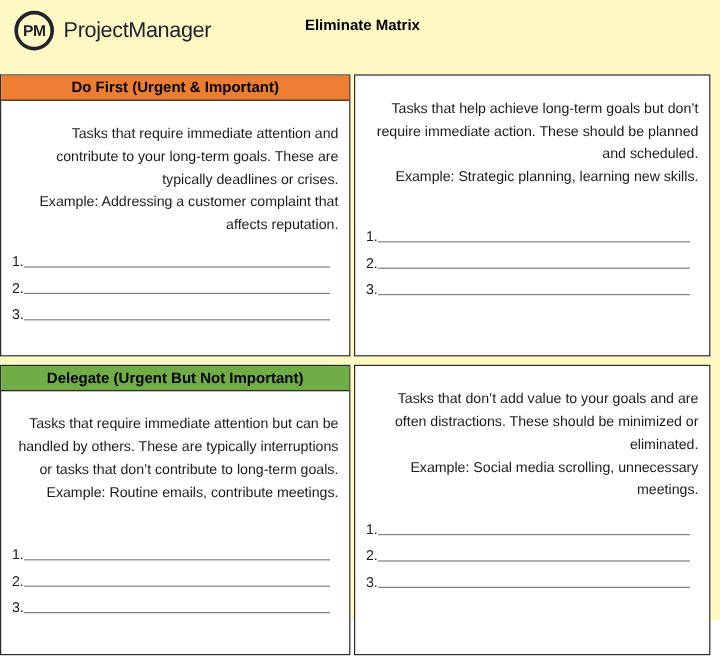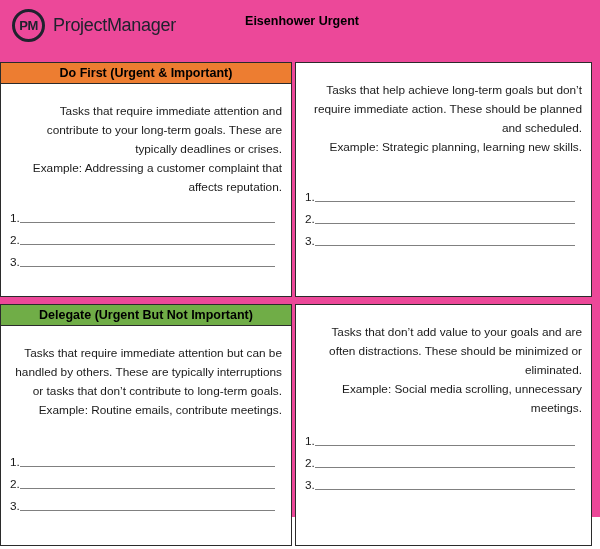--- a/index.html
+++ b/index.html
@@ -1,18 +1,18 @@
 <!DOCTYPE html>
 <html><head>
 <meta charset="utf-8">
 <style>
   * { margin:0; padding:0; box-sizing:border-box; }
   html,body { width:600px; height:549px; background:#ffffff;
     font-family:"Liberation Sans", sans-serif; color:#1a1a1a; overflow:hidden; }
-  .page { position:relative; width:600px; height:517px; background:#ec4899; }
+  .page { position:relative; width:600px; height:517px; background:#fef9c3; }
 
   
   .doc-header { position:absolute; top:9px; left:12px; display:flex; align-items:center; }
   .logo-circle { width:33px; height:33px; border-radius:50%; border:3px solid #20222e;
     display:flex; align-items:center; justify-content:center; flex:0 0 auto; }
   .logo-text { font-weight:bold; font-size:13px; letter-spacing:-0.5px; color:#20222e; }
   .brand { margin-left:8px; font-weight:normal; font-size:18px; letter-spacing:-0.3px; color:#20222e; }
   .doc-title { position:absolute; top:14px; left:302px; transform:translateX(-50%);
     font-weight:bold; font-size:12.5px; color:#000; white-space:nowrap; }
 
@@ -40,21 +40,21 @@
 <body>
 
 <div class="page">
 
   <div class="doc-header">
     <div class="logo-circle">
       <span class="logo-text">PM</span>
     </div>
     <span class="brand">ProjectManager</span>
   </div>
-  <div class="doc-title">Eisenhower Urgent</div>
+  <div class="doc-title">Eliminate Matrix</div>
 
   <div class="matrix">
 
     <div class="quad quad--top">
       <div class="quad-header" style="background: rgb(237, 125, 49);">Do First (Urgent &amp; Important)</div>
       <div class="quad-body">
         <div class="quad-desc">Tasks that require immediate attention and contribute to your long-term goals. These are typically deadlines or crises.</div>
         <div class="quad-example">Example: Addressing a customer complaint that affects reputation.</div>
         <div class="lines">
           <div class="line-row">

